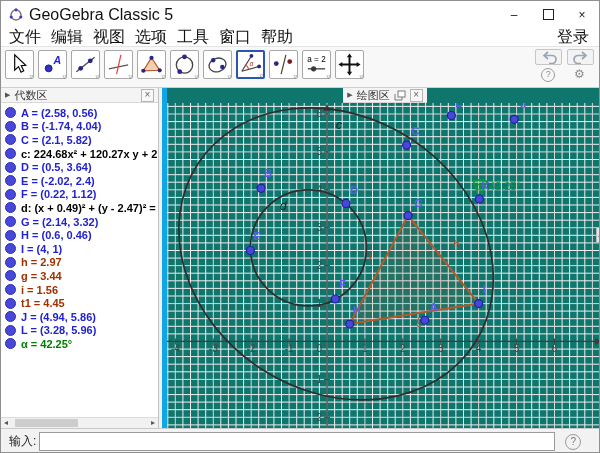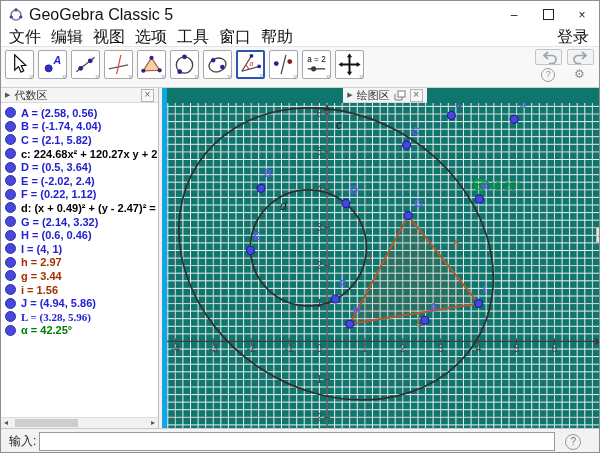--- a/index.html
+++ b/index.html
@@ -281,25 +281,29 @@
           <div class="alg-row">
             <span class="marble"></span>
             <span class="alg-text" style="color: rgb(160, 48, 0);">g = 3.44</span>
           </div>
           <div class="alg-row">
             <span class="marble"></span>
             <span class="alg-text" style="color: rgb(160, 48, 0);">i = 1.56</span>
           </div>
           <div class="alg-row">
             <span class="marble"></span>
+            <span class="alg-text" style="color: rgb(160, 48, 0);">t1 = 4.45</span>
+          </div>
+          <div class="alg-row">
+            <span class="marble"></span>
             <span class="alg-text" style="color: rgb(34, 34, 208);">J = (4.94, 5.86)</span>
           </div>
           <div class="alg-row">
             <span class="marble"></span>
-            <span class="alg-text" style="color: rgb(34, 34, 208); font-family: Liberation Serif, serif;">L = (3.28, 5.96)</span>
+            <span class="alg-text" style="color: rgb(34, 34, 208);">L = (3.28, 5.96)</span>
           </div>
           <div class="alg-row">
             <span class="marble"></span>
             <span class="alg-text" style="color: rgb(0, 125, 0);">α = 42.25°</span>
           </div>
         </div>
       <div class="hscroll">
         <span class="hs-arrow" style="left:3px">◂</span>
         <span class="hs-thumb"></span>
         <span class="hs-arrow" style="right:3px">▸</span>

